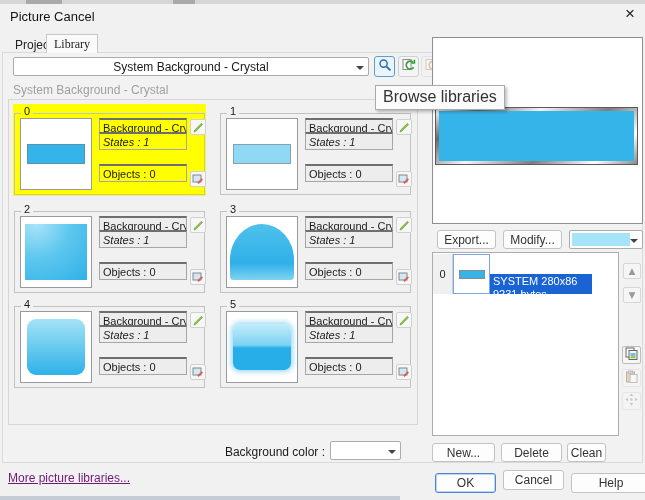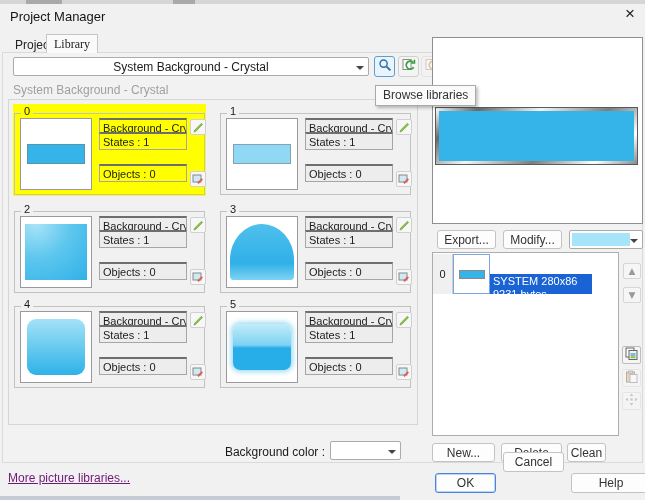--- a/index.html
+++ b/index.html
@@ -33,35 +33,35 @@
   #library-combo { left:13px; top:57px; width:356px; height:19px; justify-content:center; font-size:12px; }
   .tool-btn { width:21px; height:21px; top:56px; background:#f4f4f4; border:1px solid #cfcfcf; border-radius:3px;
     display:flex; align-items:center; justify-content:center; cursor:pointer; }
   #browse-btn { left:374px; border:1px solid #5a9fd4; background:#eaf4fd; }
   #import-btn { left:398px; }
   #export-lib-btn { left:421px; opacity:.45; }
 
   #section-label { left:13px; top:83px; color:#9f9f9f; font-size:12px; }
 
   #tooltip { left:375px; top:85px; z-index:60; background:#fbfbfb; border:1px solid #aaa;
-    padding:2px 7px 3px 7px; font-size:12px; color:#333; box-shadow:2px 2px 3px rgba(0,0,0,.25); }
+    padding:2px 7px 3px 7px; font-size:16px; color:#333; box-shadow:2px 2px 3px rgba(0,0,0,.25); }
 
   
   #grid { left:8px; top:99px; width:410px; height:326px; border:1px solid #d6d6d6; background:#f1f1f1; }
   .item { position:absolute; width:193px; height:92px; background:#f1f1f1; }
   .item.highlighted { background:var(--highlight-yellow,#ffff00); }
   .item .frame { position:absolute; left:1px; right:1px; top:9px; bottom:1px; border:1px solid #c2c2c2; }
   .item .num { position:absolute; left:8px; top:1px; font-size:11px; background-color:inherit; padding:0 3px; z-index:2; }
   .thumbbox { position:absolute; left:7px; top:14px; width:72px; height:72px; background:#fff; border:1px solid #9a9a9a;
     display:flex; align-items:center; justify-content:center; }
   .field { position:absolute; left:86px; width:88px; height:18px; background:#ededed;
     border:1px solid #a6a6a6; border-top:2px solid #6e6e6e; font-size:11px; color:#1c1c1c;
     padding:0 3px; display:flex; align-items:center; white-space:nowrap; overflow:hidden; }
   .item.highlighted .field { background:var(--highlight-yellow,#ffff00); }
-  .f1 { top:14px; } .f2 { top:28px; } .f3 { top:60px; }
+  .f1 { top:14px; } .f2 { top:28px;font-style:italic; } .f3 { top:60px; }
   .mini-btn { position:absolute; left:177px; width:16px; height:16px; background:#f7f7f7; border:1px solid #d0d0d0;
     border-radius:2px; display:flex; align-items:center; justify-content:center; cursor:pointer; padding:0; }
   .mb1 { top:15px; } .mb3 { top:67px; }
 
   
   .thumb { border:1px solid rgba(120,120,120,.55); }
   .t0 { width:58px; height:20px; background:var(--accent-cyan,#33b1e8); }
   .t1 { width:58px; height:20px; background:#90d8f4; }
   .t2 { width:62px; height:56px; border:none; background:radial-gradient(circle at 18% 0%, #a9e3f8 0%, #5ec7ee 45%, #2fb1e8 100%); }
   .t3 { width:64px; height:56px; border:none; border-radius:55% 55% 6% 6% / 70% 70% 8% 8%;
@@ -104,36 +104,36 @@
   #new-btn { left:432px; top:443px; width:63px; height:19px; }
   #delete-btn { left:501px; top:443px; width:61px; height:19px; }
   #clean-btn { left:567px; top:443px; width:39px; height:19px; }
 
   #bgcolor-label { left:210px; top:445px; width:115px; text-align:right; font-size:12px; }
   #bgcolor-combo { left:330px; top:441px; width:71px; height:19px; }
 
   #more-link { left:8px; top:471px; color:#701a75; text-decoration:underline; font-size:12px; cursor:pointer; }
 
   #ok-btn { left:435px; top:473px; width:61px; height:20px; border:1px solid #4a86d8; box-shadow:0 0 0 1px rgba(74,134,216,.35) inset; }
-  #cancel-btn { left:503px; top:452px; width:61px; height:20px; }
+  #cancel-btn { left:503px; top:470px; width:61px; height:20px; }
   #help-btn { left:571px; top:473px; width:80px; height:20px; }
 
   #bottom-strip { left:0; top:496px; width:400px; height:4px; background:#c6ccd6; }
 </style>
 </head>
 <body>
 
 <div id="dialog">
 
   <div id="top-strip" class="abs">
     <span class="seg" style="left:26px;width:36px;"></span>
     <span class="seg" style="left:173px;width:22px;"></span>
   </div>
 
-  <div id="title" class="abs">Project Manager</div>
+  <div id="title" class="abs">Picture Cancel</div>
   <button id="close-btn" class="abs">×</button>
 
   <div id="tab-project" class="tab abs">Project</div>
   <div id="tab-library" class="tab abs">Library</div>
 
   <div id="content-panel" class="abs"></div>
 
   <div id="library-combo" class="combo abs">
     <span>System Background - Crystal</span>
     <span class="caret"></span>

